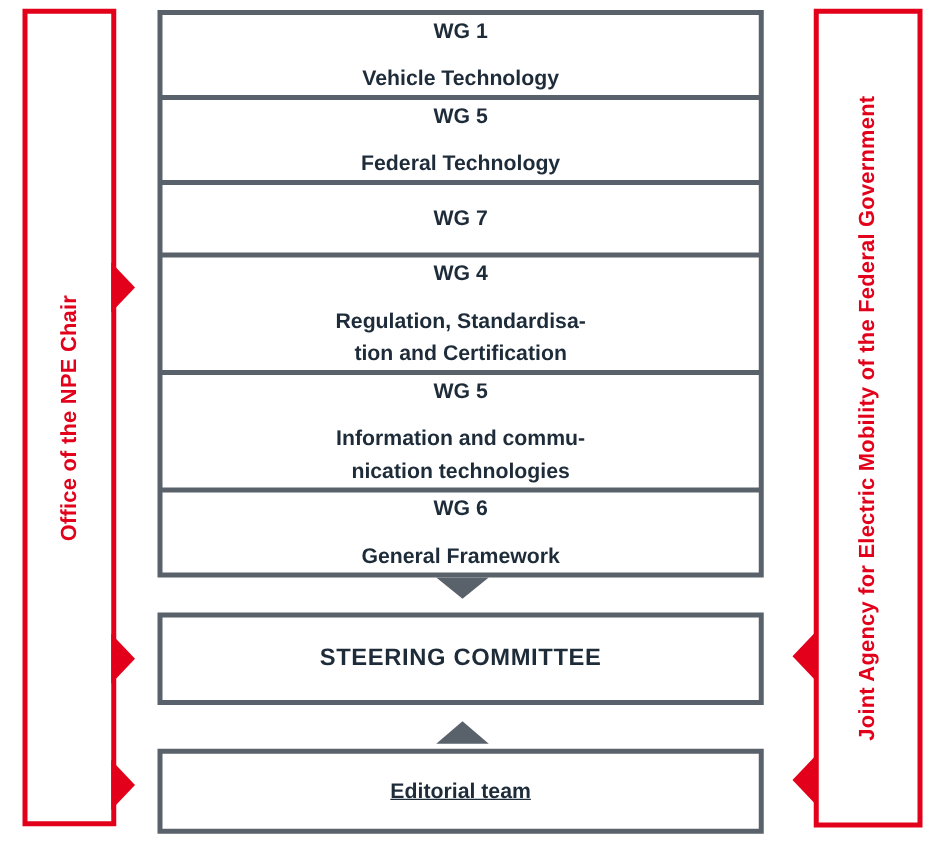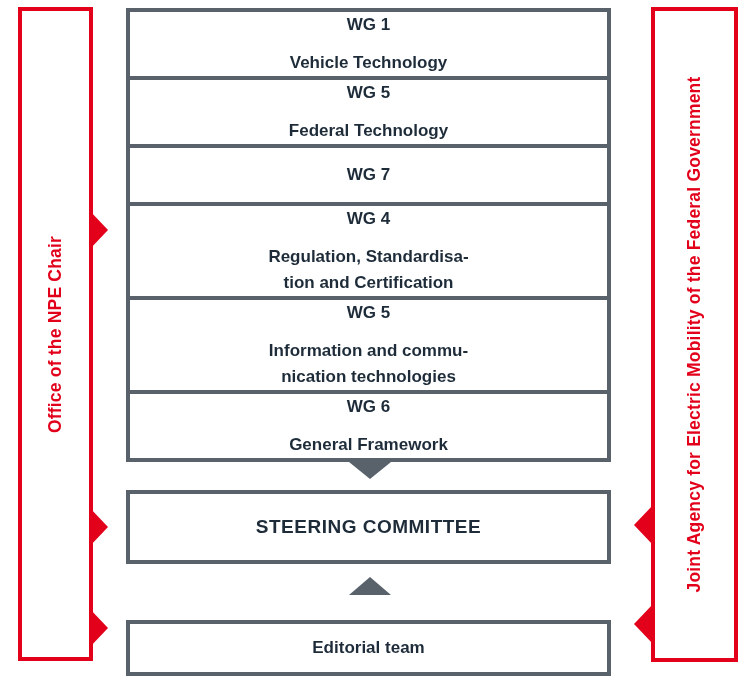--- a/index.html
+++ b/index.html
@@ -74,21 +74,21 @@
     position: absolute;
     left: 126px;
     width: 485px;
     border: 4px solid var(--gray);
     background: var(--bg);
     display: flex;
     align-items: center;
     justify-content: center;
   }
   .box-steering { top: 490px; height: 74px; }
-  .box-editorial { top: 620px; height: 56px; }
+  .box-editorial { top: 599px; height: 68px; text-decoration: underline; }
   .steering-label {
     font-size: 19px;
     letter-spacing: 0.5px;
     color: var(--text);
   }
   .editorial-label {
     font-size: 17px;
     color: var(--text);
   }
 

